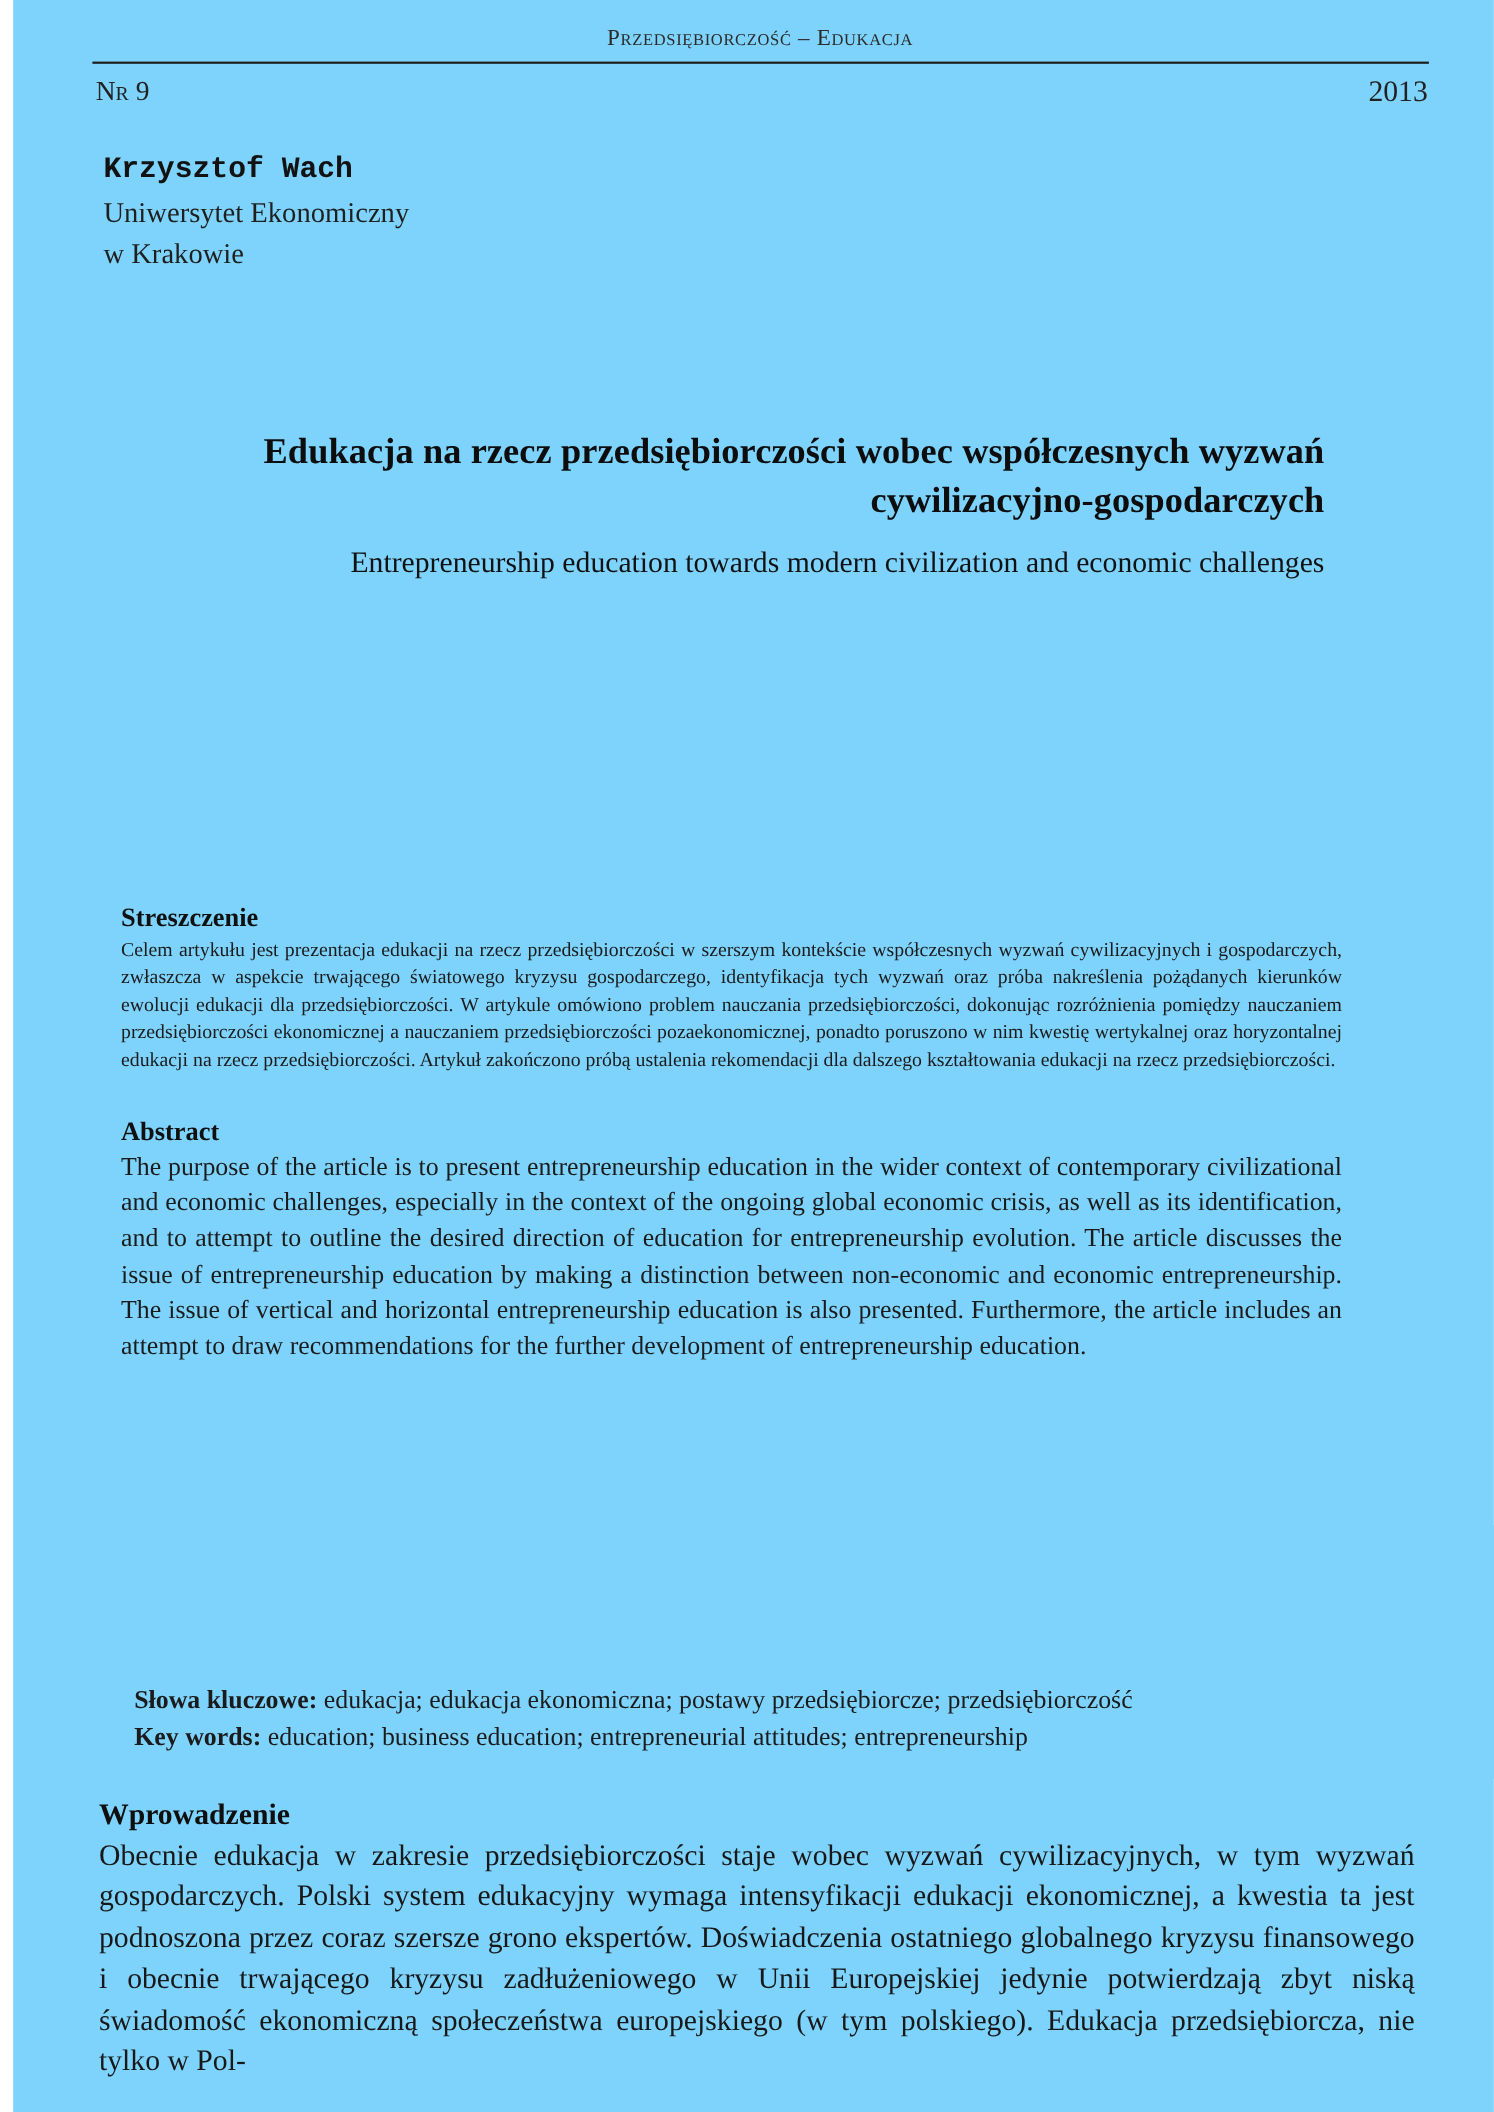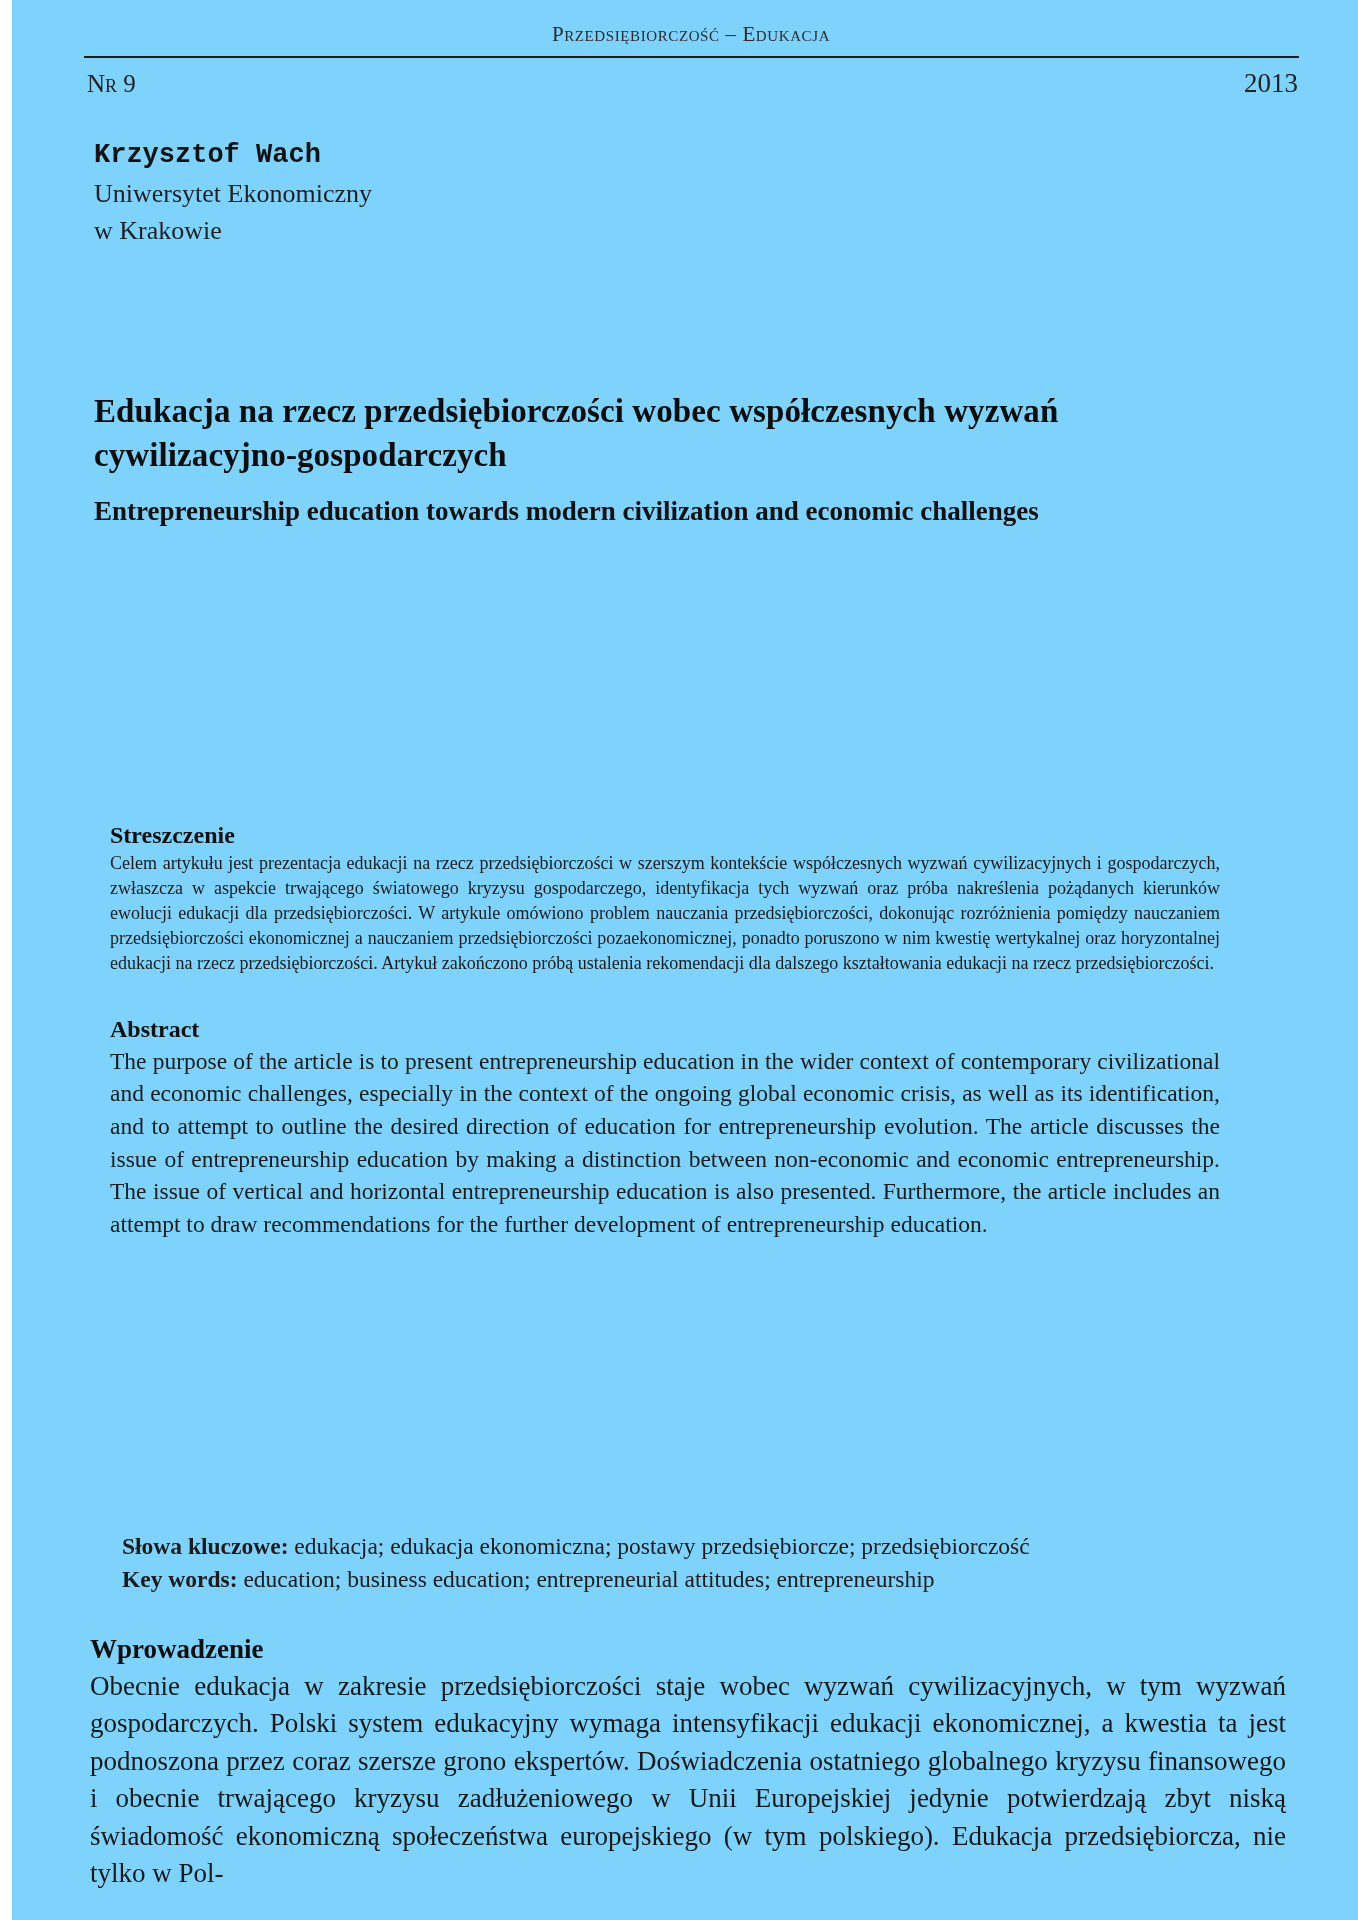--- a/index.html
+++ b/index.html
@@ -79,32 +79,33 @@
     color: #1f1f1f;
     margin: 0;
   }
 
   
   .title-block {
     position: absolute;
     left: 82px;
     top: 390px;
     width: 1110px;
+    text-align: right;
   }
   .title-pl {
     font-size: 33px;
     font-weight: bold;
     line-height: 1.33;
     color: #0d0d0d;
     margin: 0 0 14px 0;
     letter-spacing: 0.1px;
   }
   .title-en {
     font-size: 27px;
-    font-weight: bold;
+    font-weight: normal;
     line-height: 1.45;
     color: #111;
     margin: 0;
   }
 
   
   .abstract-wrap {
     position: absolute;
     left: 98px;
     top: 822px;

